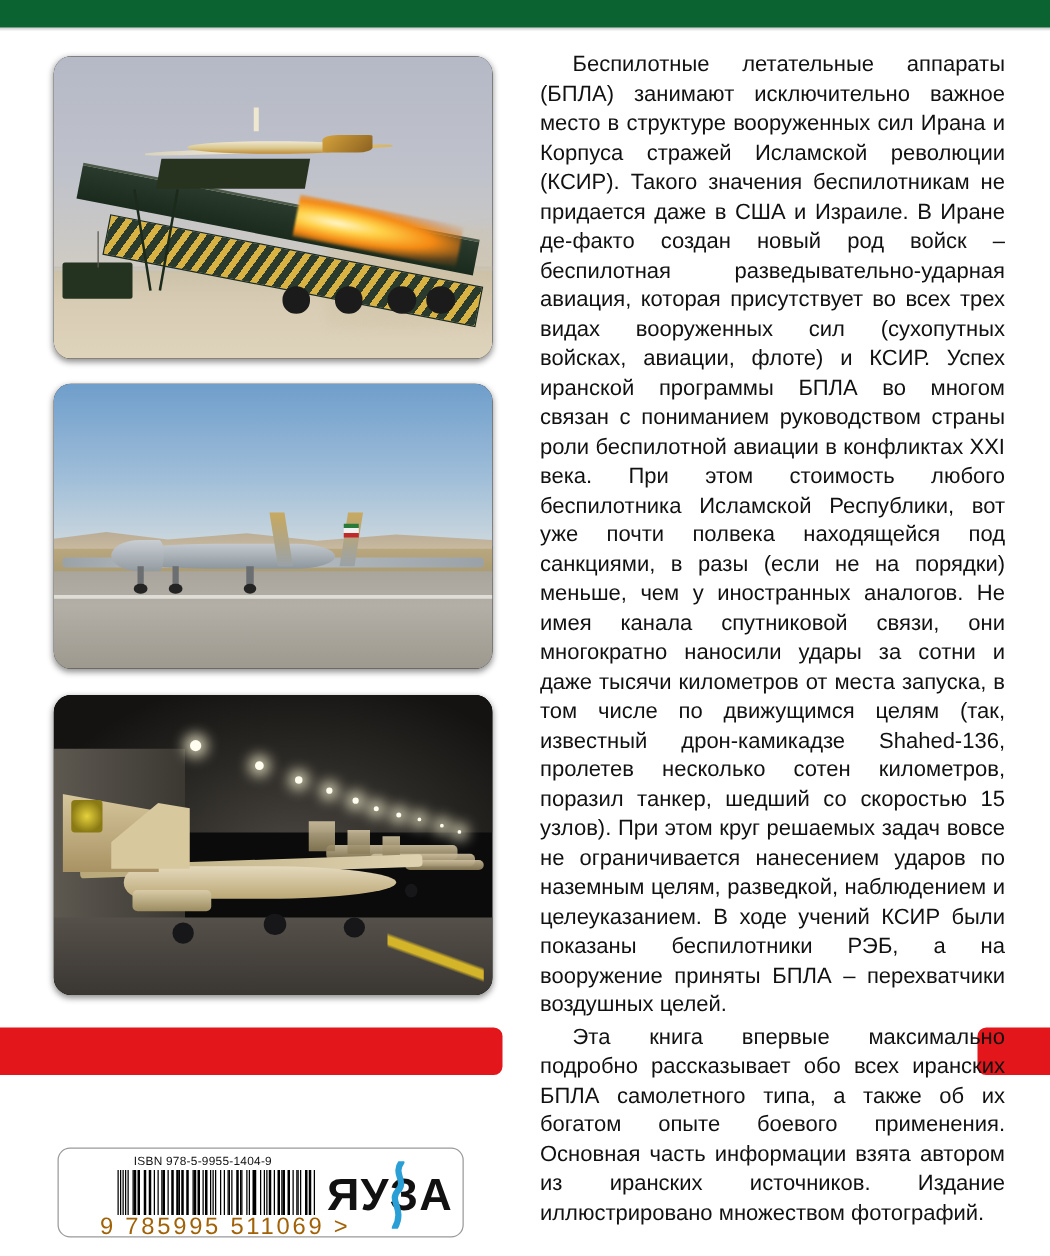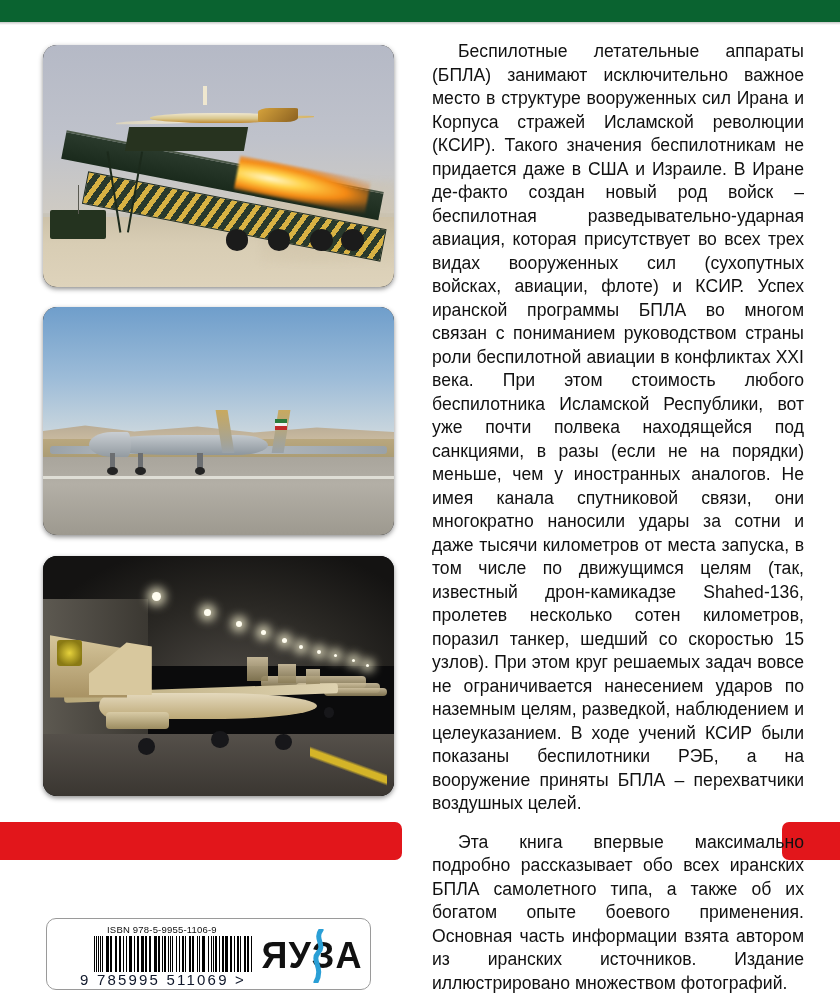--- a/index.html
+++ b/index.html
@@ -151,21 +151,21 @@
     position:absolute;left:60px;top:5px;
     font-size:9.5px;letter-spacing:0.2px;color:#111;
     font-family:"Liberation Sans", sans-serif;white-space:nowrap;
   }
   .barcode{
     position:absolute;left:47px;top:17px;width:158px;height:36px;
   }
   .barcode .bar{position:absolute;top:0;background:#000;height:100%;}
   .barcode-digits{
     position:absolute;left:33px;top:52px;width:185px;
-    font-size:15px;letter-spacing:2.2px;color:#0f172a;
+    font-size:19px;letter-spacing:2.2px;color:#a16207;
     font-family:"Liberation Sans", sans-serif;white-space:nowrap;
   }
   .logo{
     position:absolute;left:210px;top:12px;width:110px;height:50px;
   }
   .logo-text{
     position:absolute;left:0;top:0;width:110px;
     font-size:36px;font-weight:bold;letter-spacing:1px;color:#111;
     font-family:"Liberation Sans", sans-serif;line-height:50px;text-align:center;
   }
@@ -178,21 +178,21 @@
     position:absolute;left:432px;top:40px;width:372px;
     color:#111;
     font-family:"Liberation Sans", sans-serif;
     font-size:17.6px;
     line-height:23.5px;
     text-align:justify;
     text-justify:inter-word;
     word-spacing:0.1px;
   }
   .text-col p{margin:0;text-indent:26px;}
-  .text-col p + p{margin-top:15px;}
+  .text-col p + p{margin-top:2px;}
 </style>
 </head>
 <body>
 
 <div class="page">
 
   <div class="top-band"></div>
   <div class="top-band-shadow"></div>
 
   <div class="photo photo-1">
@@ -287,21 +287,21 @@
       <div class="p3-wheel" style="left:66%;top:74%;width:5%;height:7%;"></div>
       <div class="p3-wheel" style="left:80%;top:63%;width:3%;height:4.5%;"></div>
     </div>
   </div>
 
   <div class="red-bar-left"></div>
   <div class="red-bar-right"></div>
 
   <div class="isbn-panel">
 
-    <div class="isbn-text">ISBN 978-5-9955-1106-9</div>
+    <div class="isbn-text">ISBN 978-5-9955-1404-9</div>
 
     <div class="barcode" id="barcode">
         <div class="bar" style="left: 0px; width: 1px;"></div>
         <div class="bar" style="left: 2.34074px; width: 1px;"></div>
         <div class="bar" style="left: 3.51111px; width: 1px;"></div>
         <div class="bar" style="left: 5.85185px; width: 1px;"></div>
         <div class="bar" style="left: 8.19259px; width: 1px;"></div>
         <div class="bar" style="left: 11.7037px; width: 1px;"></div>
         <div class="bar" style="left: 12.8741px; width: 1.99074px;"></div>
         <div class="bar" style="left: 16.3852px; width: 1.99074px;"></div>

